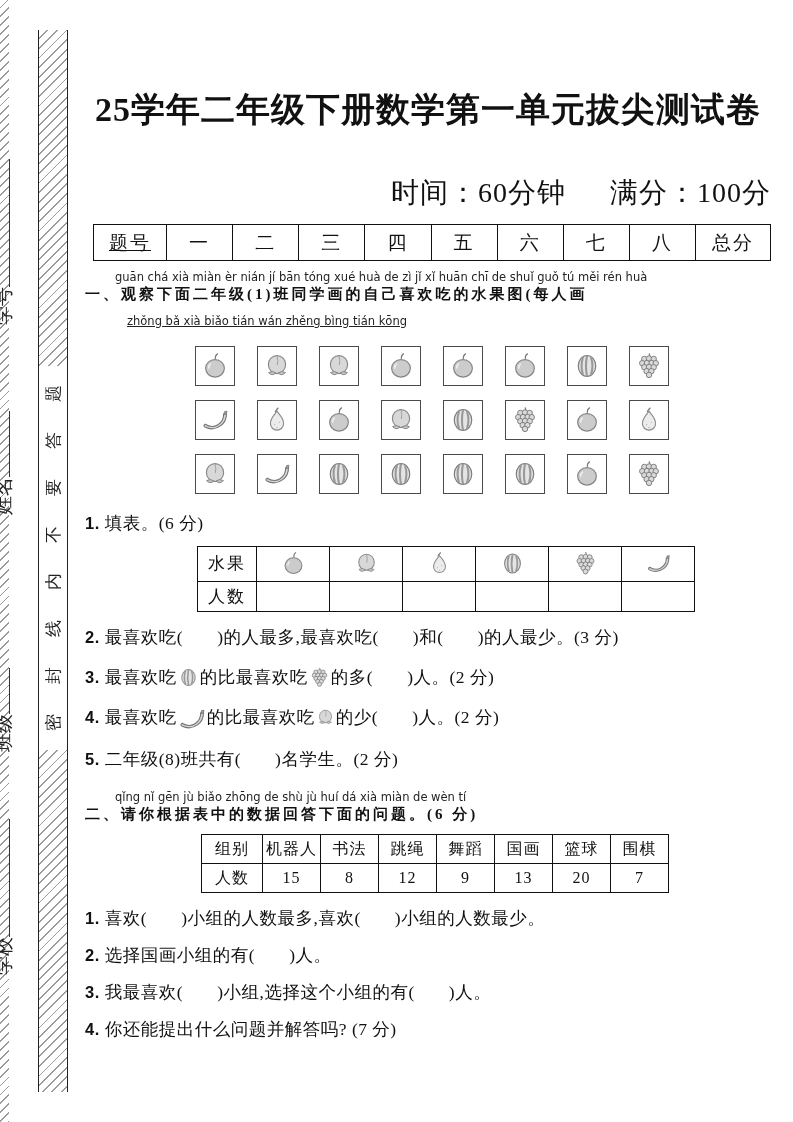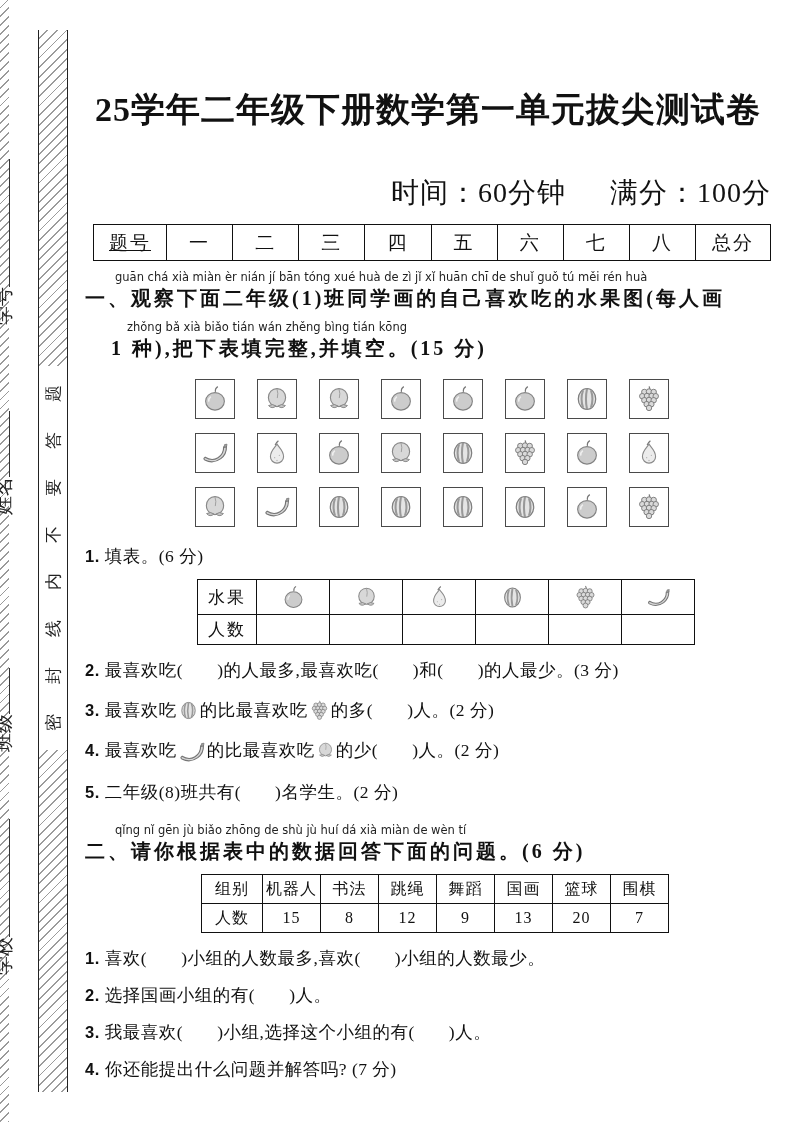--- a/index.html
+++ b/index.html
@@ -41,22 +41,22 @@
 
   table{border-collapse:collapse;table-layout:fixed;}
   .score-table{margin:12px 0 0 8px;width:678px;text-align:center;font-size:19px;}
   .score-table td{border:1.9px solid #111;height:35px;padding:0;letter-spacing:2px;}
   .score-table tr.tall td{height:43px;}
   .score-table td:first-child{width:72px;text-decoration:underline;}
   .score-table td:last-child{width:74px;}
 
   .pinyin{margin-top:9px;padding-left:30px;font-family:"DejaVu Sans",sans-serif;
       font-size:11.5px;color:#222;}
-  .pinyin.indent{padding-left:42px;}
-  .q-line{font-size:20px;font-weight:bold;letter-spacing:3px;line-height:1.3;margin-top:1px;}
+  .pinyin.indent{padding-left:42px;text-decoration:underline;}
+  .q-line{font-size:15px;font-weight:bold;letter-spacing:3px;line-height:1.3;margin-top:1px;}
   .q-line.indent{padding-left:26px;}
 
   .fruit-grid{margin:18px 0 0 110px;}
   .fruit-row{display:flex;gap:22px;margin-bottom:14px;}
   .fruit-box{width:40px;height:40px;border:1.6px solid #4a4a4a;background:#fff;
       display:flex;align-items:center;justify-content:center;box-sizing:border-box;}
   .fruit-box svg{width:30px;height:30px;}
   .fruit-icon{display:inline-block;line-height:0;}
 
   .question{font-size:17.5px;margin-top:10px;line-height:30px;letter-spacing:0.5px;}
@@ -130,21 +130,20 @@
             <td>七</td>
             <td>八</td>
             <td>总分</td>
           </tr>
         </tbody>
     </table>
 
     <div class="pinyin">guān chá xià miàn èr nián jí      bān tóng xué huà de zì  jǐ  xǐ huān chī de shuǐ guǒ tú  měi rén huà</div>
     <div class="q-line">一、观察下面二年级(1)班同学画的自己喜欢吃的水果图(每人画</div>
     <div class="pinyin indent">zhǒng    bǎ xià biǎo tián wán zhěng bìng tián kōng</div>
-    <div class="q-line indent">1 种),把下表填完整,并填空。(15 分)</div>
 
     <div id="fruit-grid" class="fruit-grid">
         <div class="fruit-row">
           <div class="fruit-box">
             <span class="fruit-icon"><svg viewBox="0 0 32 32">
                 <path d="M16.5 8.5 C16 6 17 4 19 2.8" fill="none" stroke="#777" stroke-width="1.3"></path>
                 <ellipse cx="16" cy="18.5" rx="10" ry="9.3" fill="#cccccc" stroke="#828282" stroke-width="1.2"></ellipse>
                 <path d="M11.5 13.5 q-2.6 2.2 -2.2 5.2" fill="none" stroke="#efefef" stroke-width="1.6"></path>
               </svg></span>
           </div>

